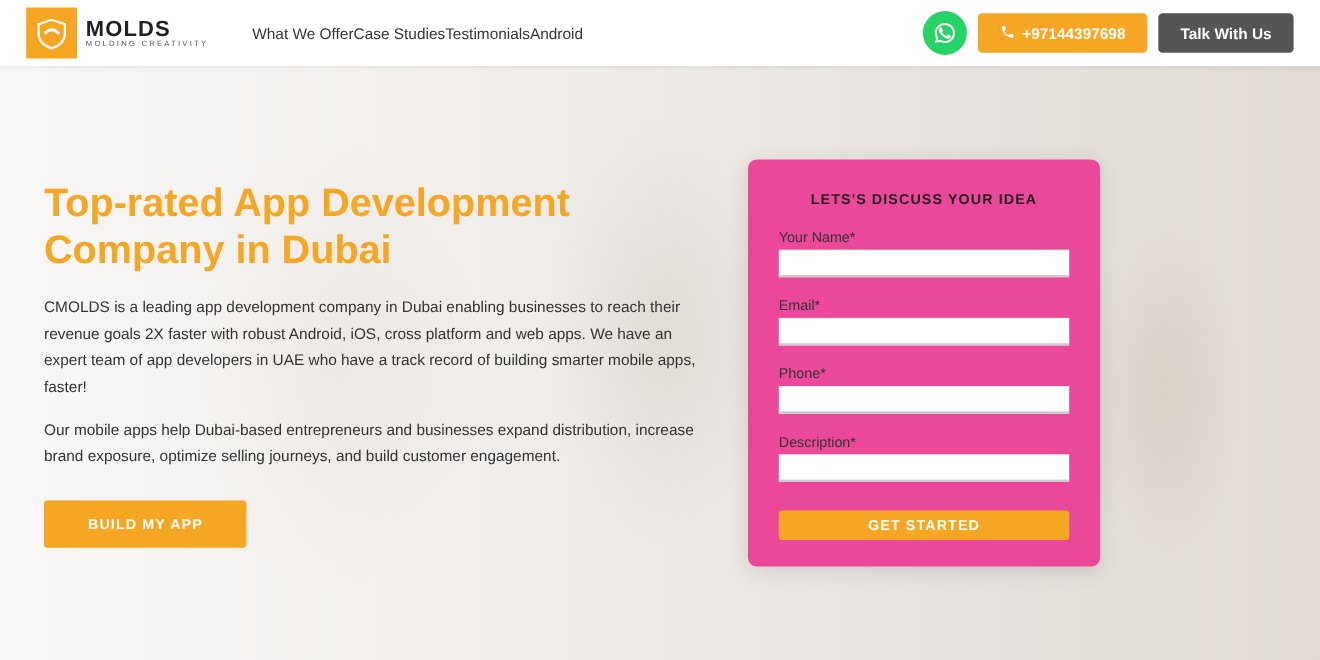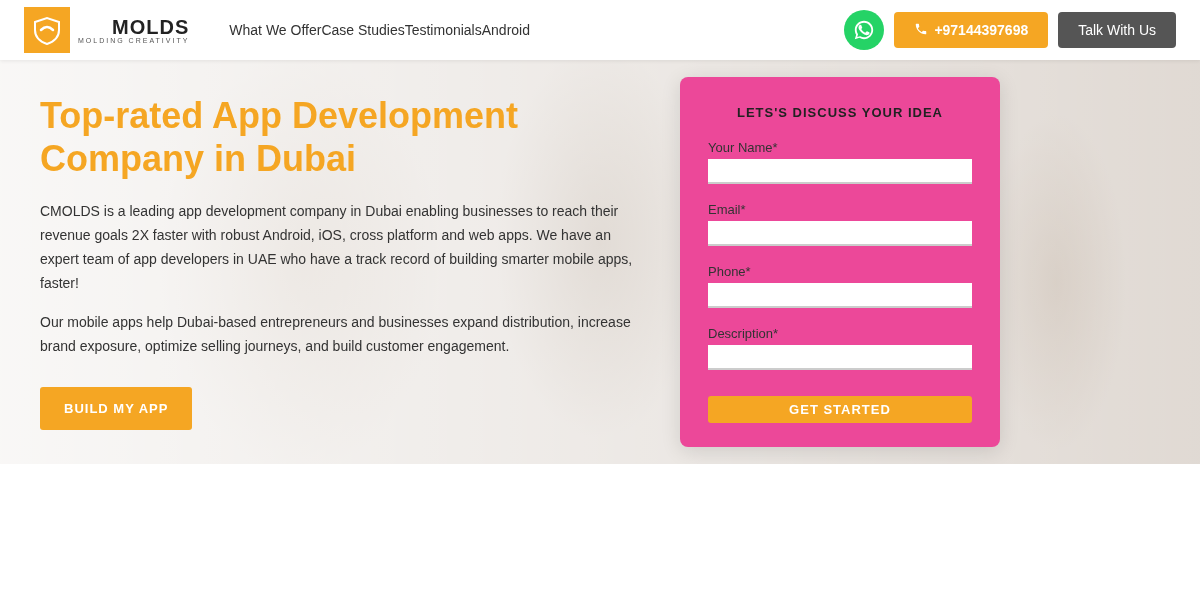--- a/index.html
+++ b/index.html
@@ -14,21 +14,20 @@
       height: 60px;
       position: relative;
       z-index: 10;
       box-shadow: 0 1px 4px rgba(0,0,0,0.08);
     }
     .logo-area {
       display: flex;
       align-items: center;
       gap: 8px;
       margin-right: 40px;
-      text-align: right;
     }
     .logo-icon {
       width: 46px;
       height: 46px;
       background: #f5a623;
       border: 2px solid #f5a623;
       display: flex;
       align-items: center;
       justify-content: center;
       position: relative;
@@ -87,29 +86,29 @@
       display: flex;
       gap: 6px;
     }
     .talk-btn {
       background: #555;
       color: #fff;
       border: none;
       padding: 10px 20px;
       border-radius: 4px;
       font-size: 14px;
-      font-weight: 400;
+      font-weight: 700;
       cursor: pointer;
     }
 
     
     .hero {
       position: relative;
       width: 1200px;
-      height: 404px;
+      height: 540px;
       overflow: hidden;
       display: flex;
     }
     .hero-bg {
       position: absolute;
       inset: 0;
       background: linear-gradient(to right, rgba(255,255,255,0.85) 0%, rgba(255,255,255,0.55) 55%, rgba(255,255,255,0.25) 100%);
       z-index: 1;
     }
     .hero-bg-img {
@@ -164,21 +163,21 @@
     .hero-desc2 {
       font-size: 14px;
       color: #333;
       line-height: 1.7;
       margin-bottom: 28px;
     }
     .build-btn {
       background: #f5a623;
       color: #fff;
       border: none;
-      padding: 14px 24px;
+      padding: 14px 40px;
       font-size: 13px;
       font-weight: 800;
       letter-spacing: 1px;
       cursor: pointer;
       border-radius: 3px;
     }
 
     
     .form-card {
       background: #ec4899;

